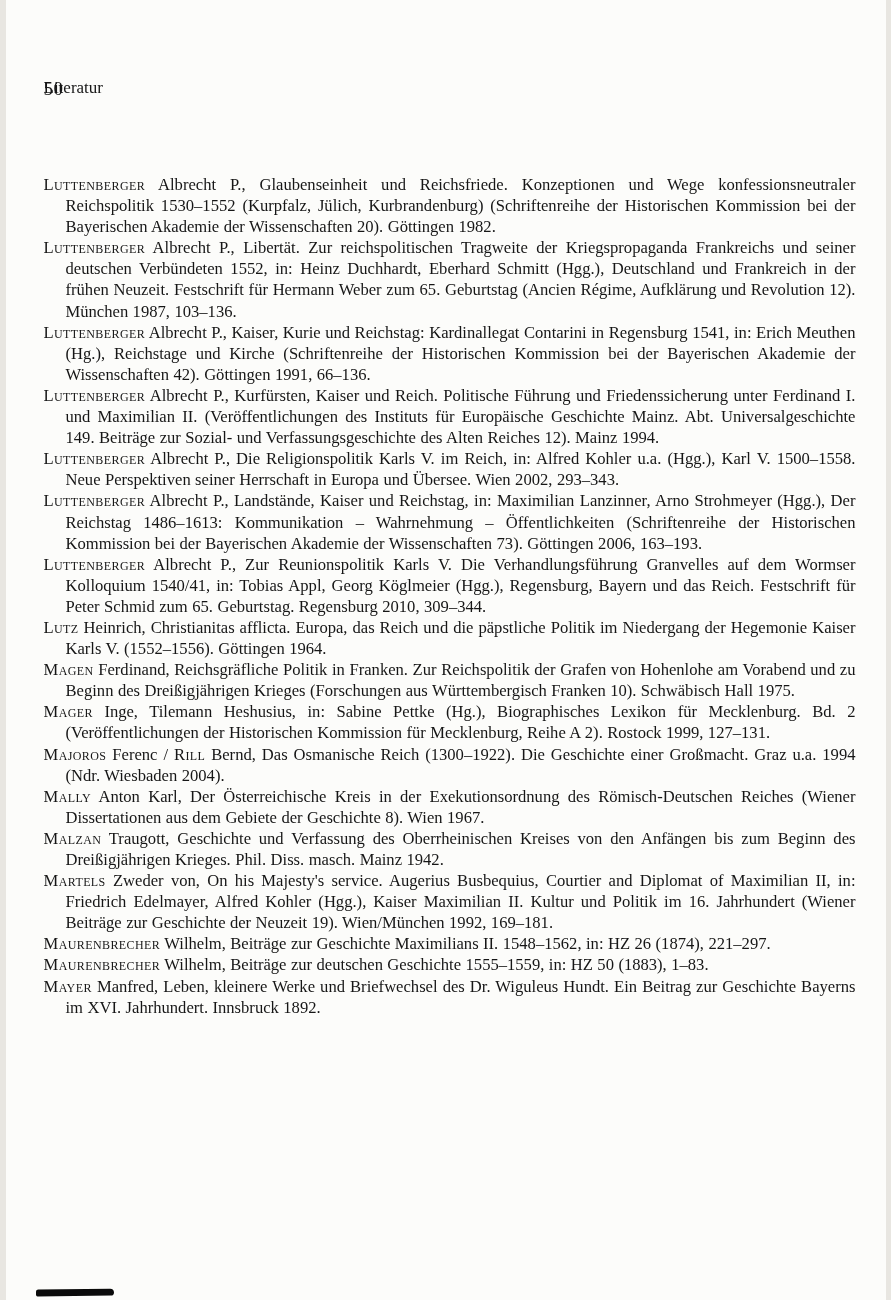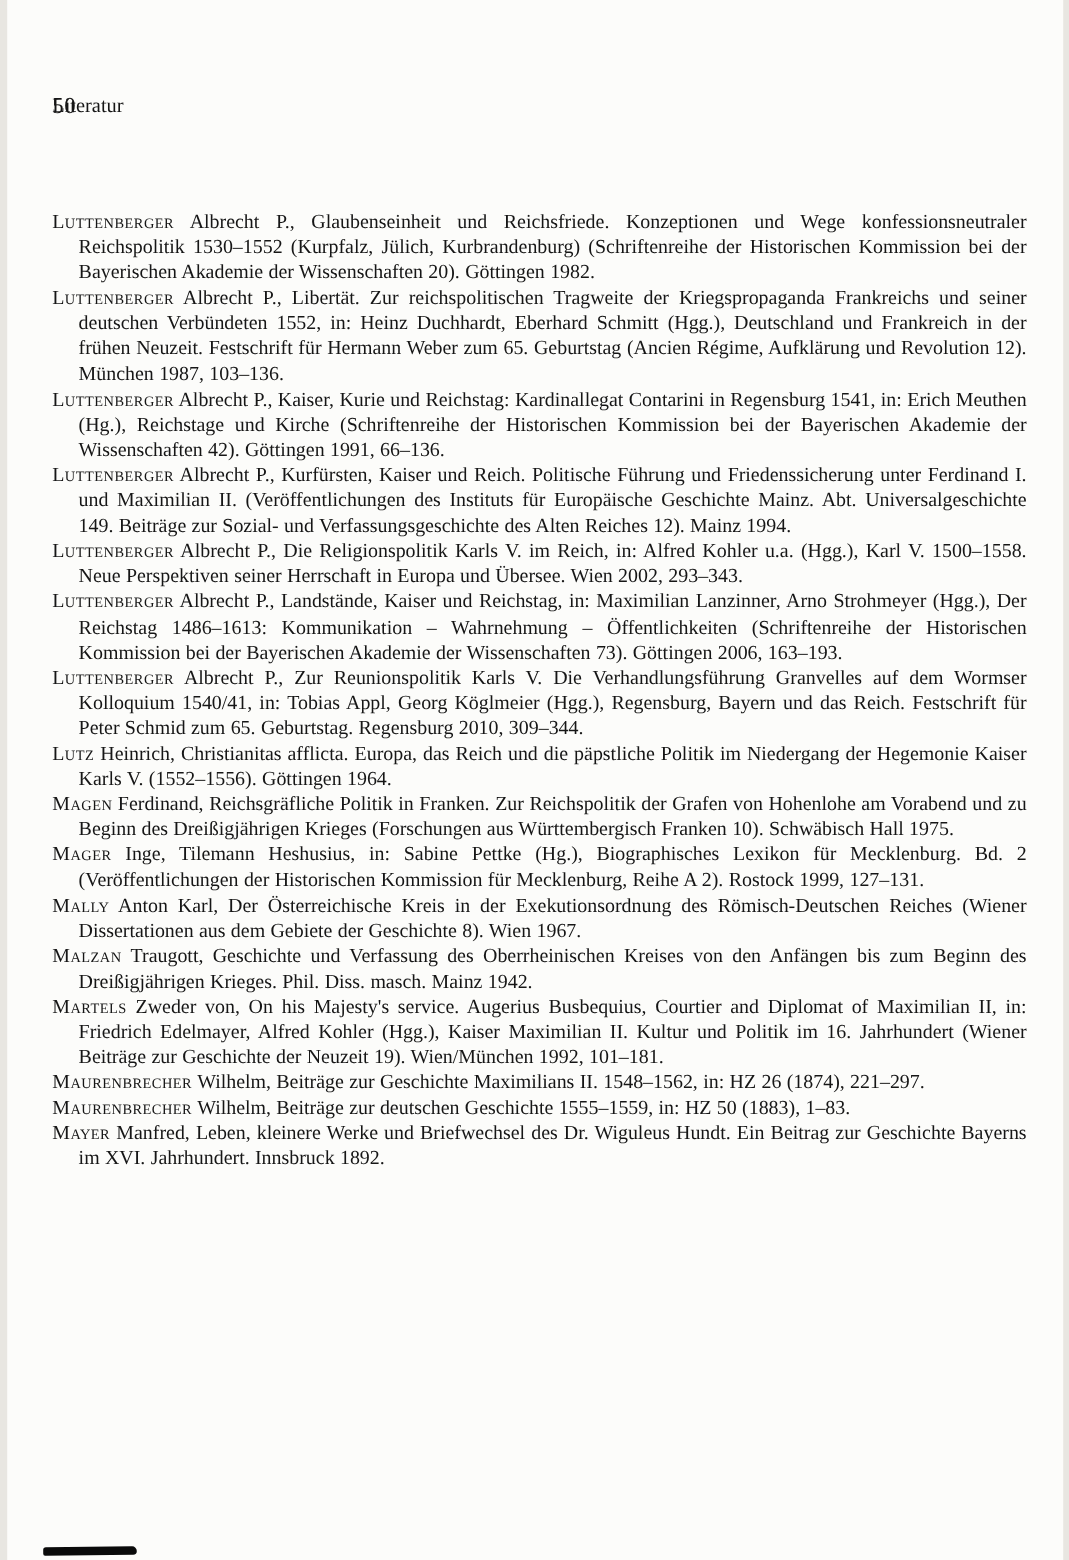--- a/index.html
+++ b/index.html
@@ -86,23 +86,24 @@
       <p class="entry"><span class="sc">Luttenberger</span><span class="reg"> Albrecht P., Glaubenseinheit und Reichsfriede. Konzeptionen und Wege konfessionsneutraler Reichspolitik 1530–1552 (Kurpfalz, Jülich, Kurbrandenburg) (Schriftenreihe der Historischen Kommission bei der Bayerischen Akademie der Wissenschaften 20). Göttingen 1982.</span></p>
       <p class="entry"><span class="sc">Luttenberger</span><span class="reg"> Albrecht P., Libertät. Zur reichspolitischen Tragweite der Kriegspropaganda Frankreichs und seiner deutschen Verbündeten 1552, in: Heinz Duchhardt, Eberhard Schmitt (Hgg.), Deutschland und Frankreich in der frühen Neuzeit. Festschrift für Hermann Weber zum 65. Geburtstag (Ancien Régime, Aufklärung und Revolution 12). München 1987, 103–136.</span></p>
       <p class="entry"><span class="sc">Luttenberger</span><span class="reg"> Albrecht P., Kaiser, Kurie und Reichstag: Kardinallegat Contarini in Regensburg 1541, in: Erich Meuthen (Hg.), Reichstage und Kirche (Schriftenreihe der Historischen Kommission bei der Bayerischen Akademie der Wissenschaften 42). Göttingen 1991, 66–136.</span></p>
       <p class="entry"><span class="sc">Luttenberger</span><span class="reg"> Albrecht P., Kurfürsten, Kaiser und Reich. Politische Führung und Friedenssicherung unter Ferdinand I. und Maximilian II. (Veröffentlichungen des Instituts für Europäische Geschichte Mainz. Abt. Universalgeschichte 149. Beiträge zur Sozial- und Verfassungsgeschichte des Alten Reiches 12). Mainz 1994.</span></p>
       <p class="entry"><span class="sc">Luttenberger</span><span class="reg"> Albrecht P., Die Religionspolitik Karls V. im Reich, in: Alfred Kohler u.a. (Hgg.), Karl V. 1500–1558. Neue Perspektiven seiner Herrschaft in Europa und Übersee. Wien 2002, 293–343.</span></p>
       <p class="entry"><span class="sc">Luttenberger</span><span class="reg"> Albrecht P., Landstände, Kaiser und Reichstag, in: Maximilian Lanzinner, Arno Strohmeyer (Hgg.), Der Reichstag 1486–1613: Kommunikation – Wahrnehmung – Öffentlichkeiten (Schriftenreihe der Historischen Kommission bei der Bayerischen Akademie der Wissenschaften 73). Göttingen 2006, 163–193.</span></p>
       <p class="entry"><span class="sc">Luttenberger</span><span class="reg"> Albrecht P., Zur Reunionspolitik Karls V. Die Verhandlungsführung Granvelles auf dem Wormser Kolloquium 1540/41, in: Tobias Appl, Georg Köglmeier (Hgg.), Regensburg, Bayern und das Reich. Festschrift für Peter Schmid zum 65. Geburtstag. Regensburg 2010, 309–344.</span></p>
       <p class="entry"><span class="sc">Lutz</span><span class="reg"> Heinrich, Christianitas afflicta. Europa, das Reich und die päpstliche Politik im Niedergang der Hegemonie Kaiser Karls V. (1552–1556). Göttingen 1964.</span></p>
       <p class="entry"><span class="sc">Magen</span><span class="reg"> Ferdinand, Reichsgräfliche Politik in Franken. Zur Reichspolitik der Grafen von Hohenlohe am Vorabend und zu Beginn des Dreißigjährigen Krieges (Forschungen aus Württembergisch Franken 10). Schwäbisch Hall 1975.</span></p>
       <p class="entry"><span class="sc">Mager</span><span class="reg"> Inge, Tilemann Heshusius, in: Sabine Pettke (Hg.), Biographisches Lexikon für Mecklenburg. Bd. 2 (Veröffentlichungen der Historischen Kommission für Mecklenburg, Reihe A 2). Rostock 1999, 127–131.</span></p>
+      <p class="entry"><span class="sc">Majoros</span><span class="reg"> Ferenc / </span><span class="sc">Rill</span><span class="reg"> Bernd, Das Osmanische Reich (1300–1922). Die Geschichte einer Großmacht. Graz u.a. 1994 (Ndr. Wiesbaden 2004).</span></p>
       <p class="entry"><span class="sc">Mally</span><span class="reg"> Anton Karl, Der Österreichische Kreis in der Exekutionsordnung des Römisch-Deutschen Reiches (Wiener Dissertationen aus dem Gebiete der Geschichte 8). Wien 1967.</span></p>
       <p class="entry"><span class="sc">Malzan</span><span class="reg"> Traugott, Geschichte und Verfassung des Oberrheinischen Kreises von den Anfängen bis zum Beginn des Dreißigjährigen Krieges. Phil. Diss. masch. Mainz 1942.</span></p>
-      <p class="entry"><span class="sc">Martels</span><span class="reg"> Zweder von, On his Majesty's service. Augerius Busbequius, Courtier and Diplomat of Maximilian II, in: Friedrich Edelmayer, Alfred Kohler (Hgg.), Kaiser Maximilian II. Kultur und Politik im 16. Jahrhundert (Wiener Beiträge zur Geschichte der Neuzeit 19). Wien/München 1992, 101–181.</span></p>
+      <p class="entry"><span class="sc">Martels</span><span class="reg"> Zweder von, On his Majesty's service. Augerius Busbequius, Courtier and Diplomat of Maximilian II, in: Friedrich Edelmayer, Alfred Kohler (Hgg.), Kaiser Maximilian II. Kultur und Politik im 16. Jahrhundert (Wiener Beiträge zur Geschichte der Neuzeit 19). Wien/München 1992, 169–181.</span></p>
       <p class="entry"><span class="sc">Maurenbrecher</span><span class="reg"> Wilhelm, Beiträge zur Geschichte Maximilians II. 1548–1562, in: HZ 26 (1874), 221–297.</span></p>
       <p class="entry"><span class="sc">Maurenbrecher</span><span class="reg"> Wilhelm, Beiträge zur deutschen Geschichte 1555–1559, in: HZ 50 (1883), 1–83.</span></p>
       <p class="entry"><span class="sc">Mayer</span><span class="reg"> Manfred, Leben, kleinere Werke und Briefwechsel des Dr. Wiguleus Hundt. Ein Beitrag zur Geschichte Bayerns im XVI. Jahrhundert. Innsbruck 1892.</span></p>
     </div>
 
   <div class="scan-artifact"></div>
 
 </div>
 
 </body></html>

